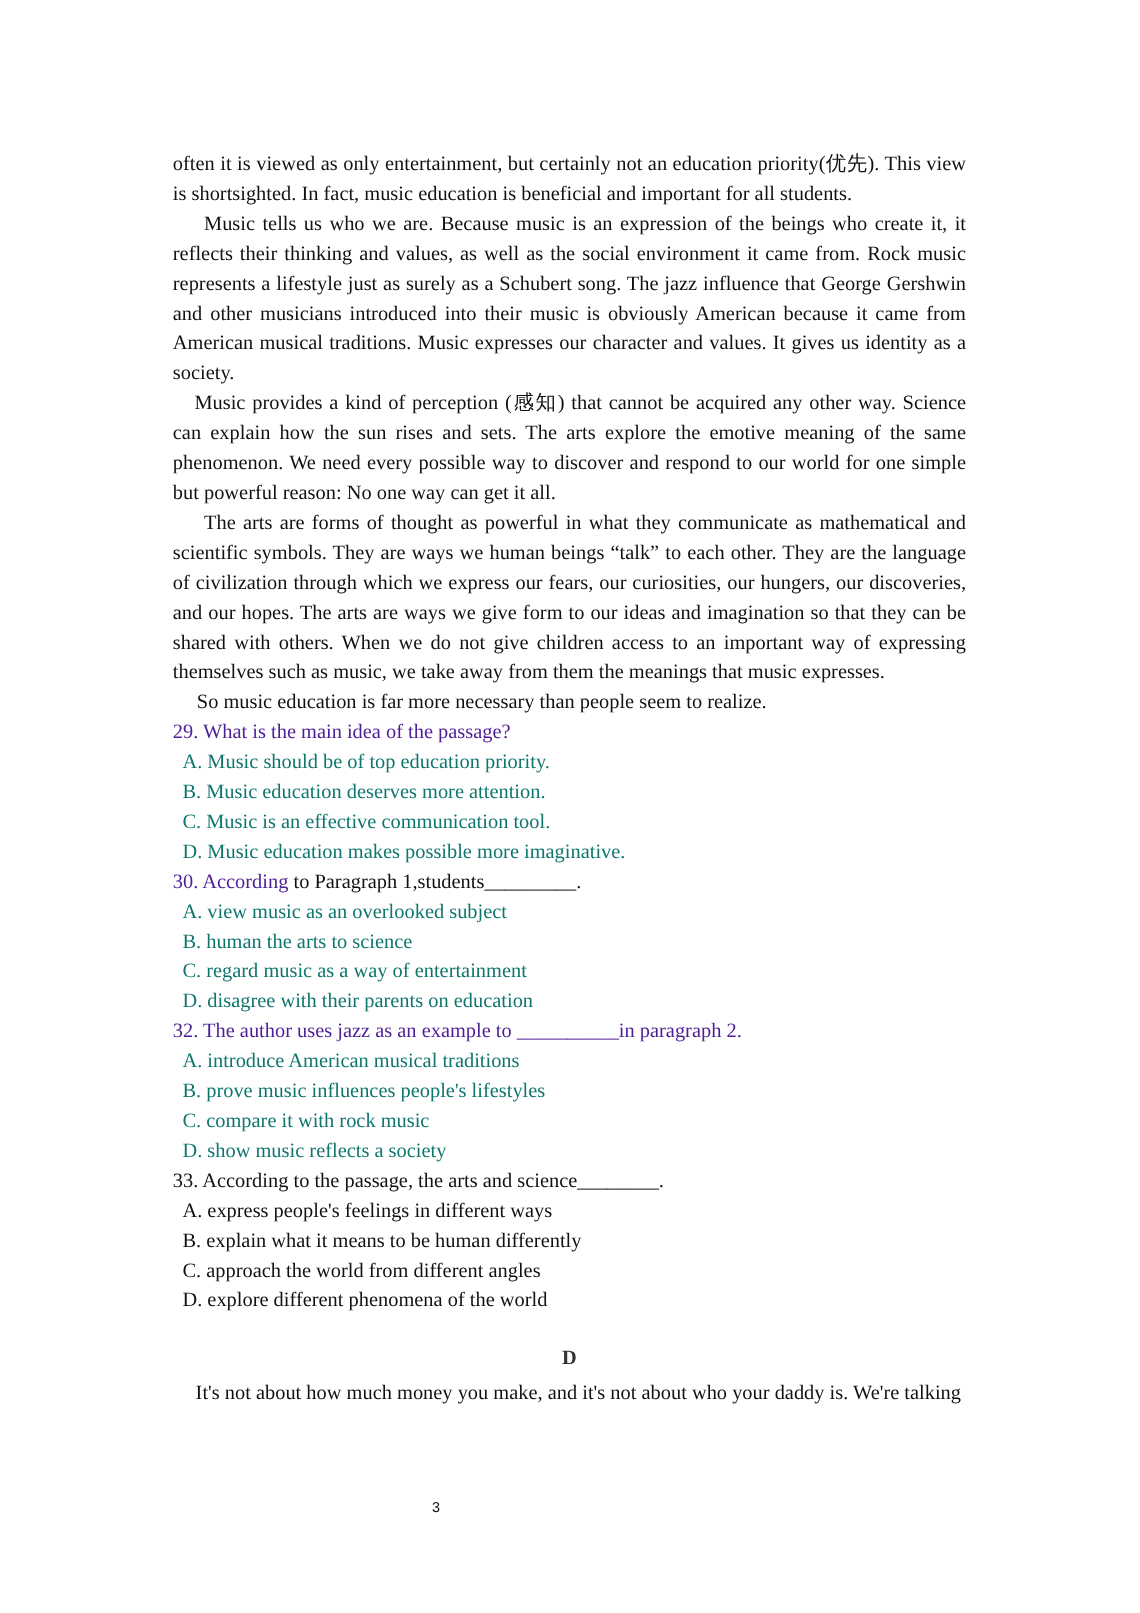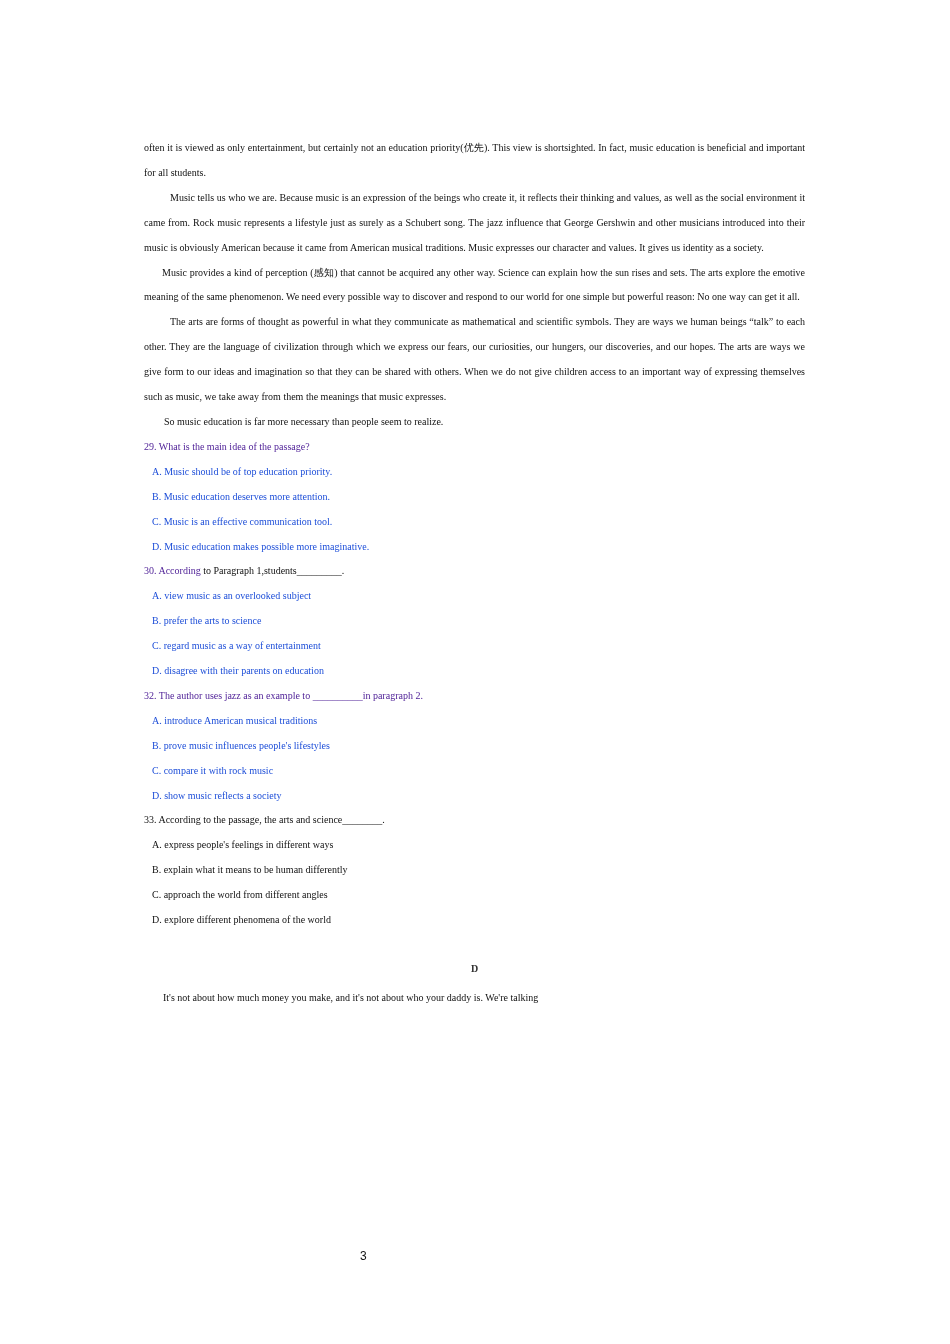--- a/index.html
+++ b/index.html
@@ -1,26 +1,26 @@
 <!DOCTYPE html>
 <html><head>
 <meta charset="utf-8">
 <style>
   html, body { margin:0; padding:0; background:#ffffff; }
   body { width:950px; height:1344px; position:relative; overflow:hidden;
          font-family:"Liberation Serif","DejaVu Serif",serif; color:#111; }
-  .page { position:absolute; left:144px; top:136px; width:661px; font-size:10px; line-height:24.9px; }
+  .page { position:absolute; left:144px; top:125px; width:661px; font-size:17px; line-height:24.9px; }
   .para { text-align:justify; margin:0; }
   .indent1 { text-indent:26px; }
   .indent2 { text-indent:18px; }
   .indent3 { text-indent:20px; }
   .q { margin:0; }
   .gray { color:#4c1d95; }
   .opt { margin:0; padding-left:8px; }
-  .gray-opt { color:#1d4ed8; }
+  .gray-opt { color:#0f766e; }
   .section-head { text-align:center; font-weight:bold; margin:24px 0 0 0; color:#333; }
   .intro { text-align:justify; margin:4px; text-indent:15px; }
   .pagenum { position:absolute; left:360px; top:1249px; font-family:"Liberation Sans","DejaVu Sans",sans-serif; font-size:12px; color:#111; }
 </style>
 </head>
 <body>
 
 <div class="page">
   <p class="para">often it is viewed as only entertainment, but certainly not an education priority(优先). This view is shortsighted. In fact, music education is beneficial and important for all students.</p>
   <p class="para indent1">Music tells us who we are. Because music is an expression of the beings who create it, it reflects their thinking and values, as well as the social environment it came from. Rock music represents a lifestyle just as surely as a Schubert song. The jazz influence that George Gershwin and other musicians introduced into their music is obviously American because it came from American musical traditions. Music expresses our character and values. It gives us identity as a society.</p>
@@ -32,21 +32,21 @@
     <p class="q gray">29. What is the main idea of the passage?</p>
     <p class="opt gray-opt">A. Music should be of top education priority.</p>
     <p class="opt gray-opt">B. Music education deserves more attention.</p>
     <p class="opt gray-opt">C. Music is an effective communication tool.</p>
     <p class="opt gray-opt">D. Music education makes possible more imaginative.</p>
   </div>
 
   <div>
     <p class="q"><span class="gray">30. According</span><span> to Paragraph 1,students_________.</span></p>
     <p class="opt gray-opt">A. view music as an overlooked subject</p>
-    <p class="opt gray-opt">B. prefer the arts to science</p>
+    <p class="opt gray-opt">B. human the arts to science</p>
     <p class="opt gray-opt">C. regard music as a way of entertainment</p>
     <p class="opt gray-opt">D. disagree with their parents on education</p>
   </div>
 
   <div>
     <p class="q gray">32. The author uses jazz as an example to __________in paragraph 2.</p>
     <p class="opt gray-opt">A. introduce American musical traditions</p>
     <p class="opt gray-opt">B. prove music influences people's lifestyles</p>
     <p class="opt gray-opt">C. compare it with rock music</p>
     <p class="opt gray-opt">D. show music reflects a society</p>

